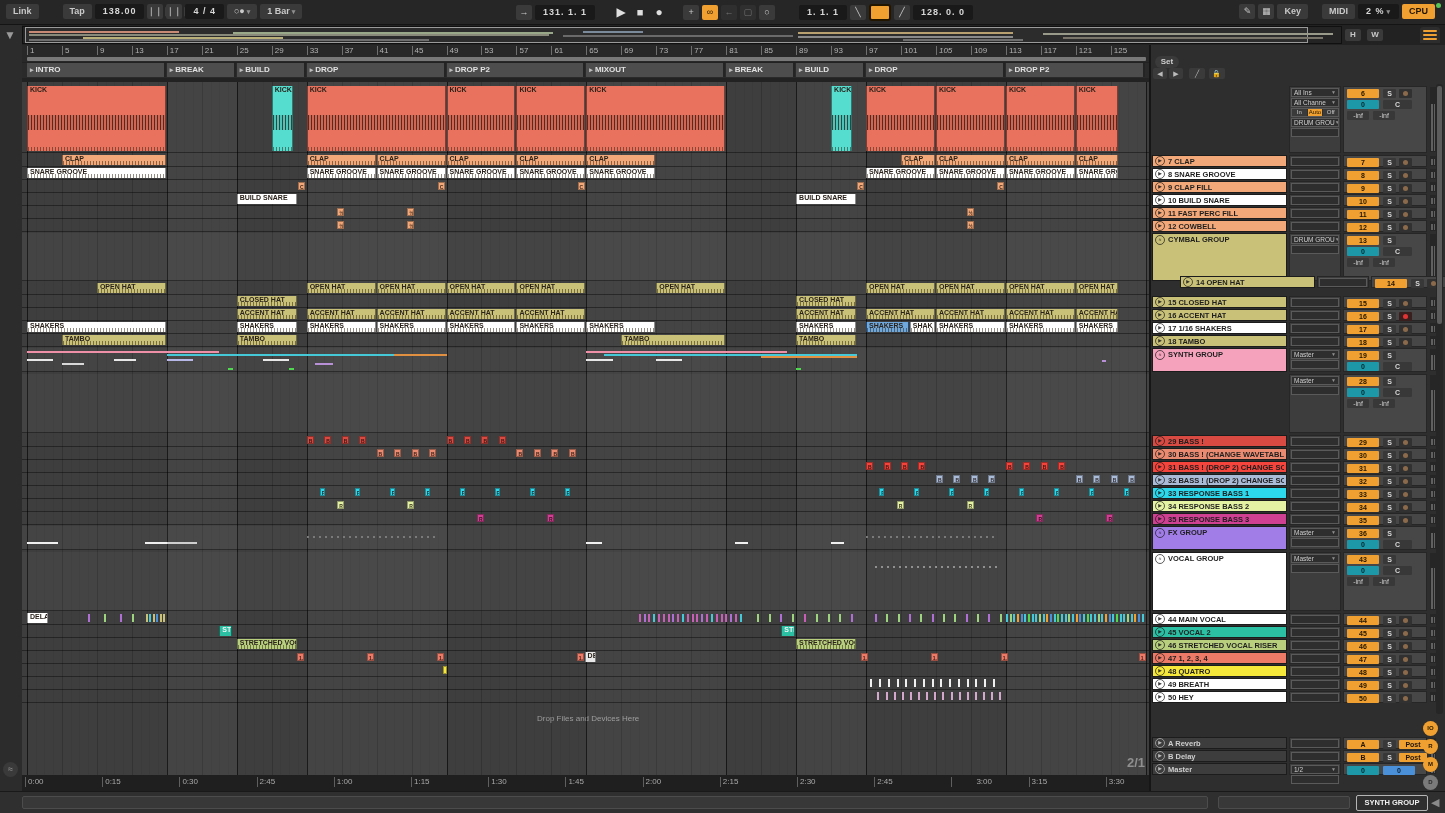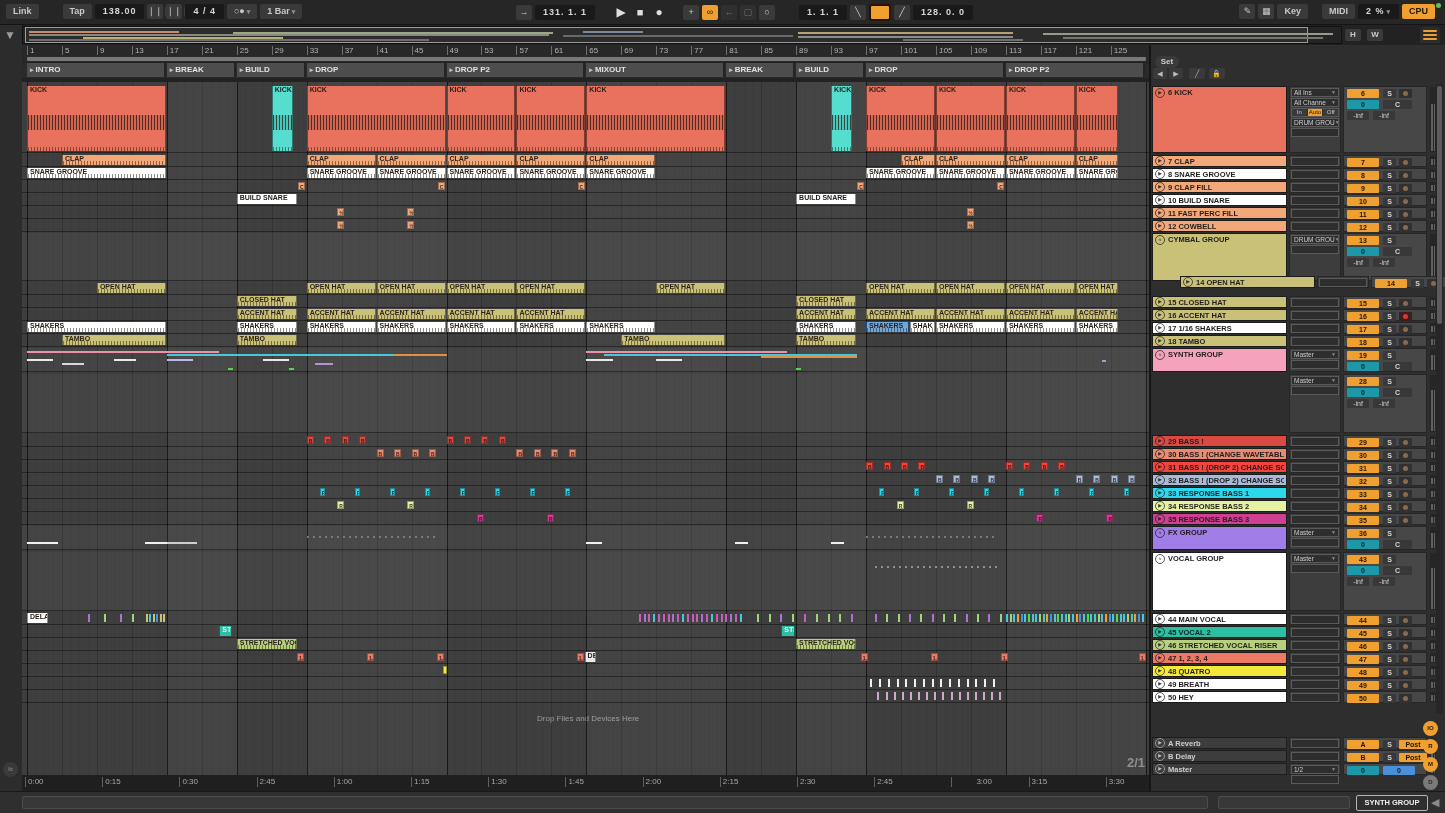--- a/index.html
+++ b/index.html
@@ -894,24 +894,20 @@
   </div>
 
 <div id="panelbg"></div>
 <div id="set-pill">Set</div>
 <div class="phicon" style="left:1153px;">◀</div>
 <div class="phicon" style="left:1169px;">▶</div>
 <div class="phicon" style="left:1189px;width:16px;">╱</div>
 <div class="phicon" style="left:1209px;width:16px;">🔒</div>
 <div id="panel">
     <div class="prow" style="top: 86px; height: 67px;">
-      <div class="pname" style="background: rgb(232, 114, 94);">
-        <div class="circ">▶</div>
-        <span class="pnlabel">6 KICK</span>
-      </div>
       <div class="proute">
         <div class="rbox">
           <span>All Ins</span>
           <span class="dd">▼</span>
         </div>
         <div class="rbox">
           <span>All Channe</span>
           <span class="dd">▼</span>
         </div>
         <div class="rbox mon">

